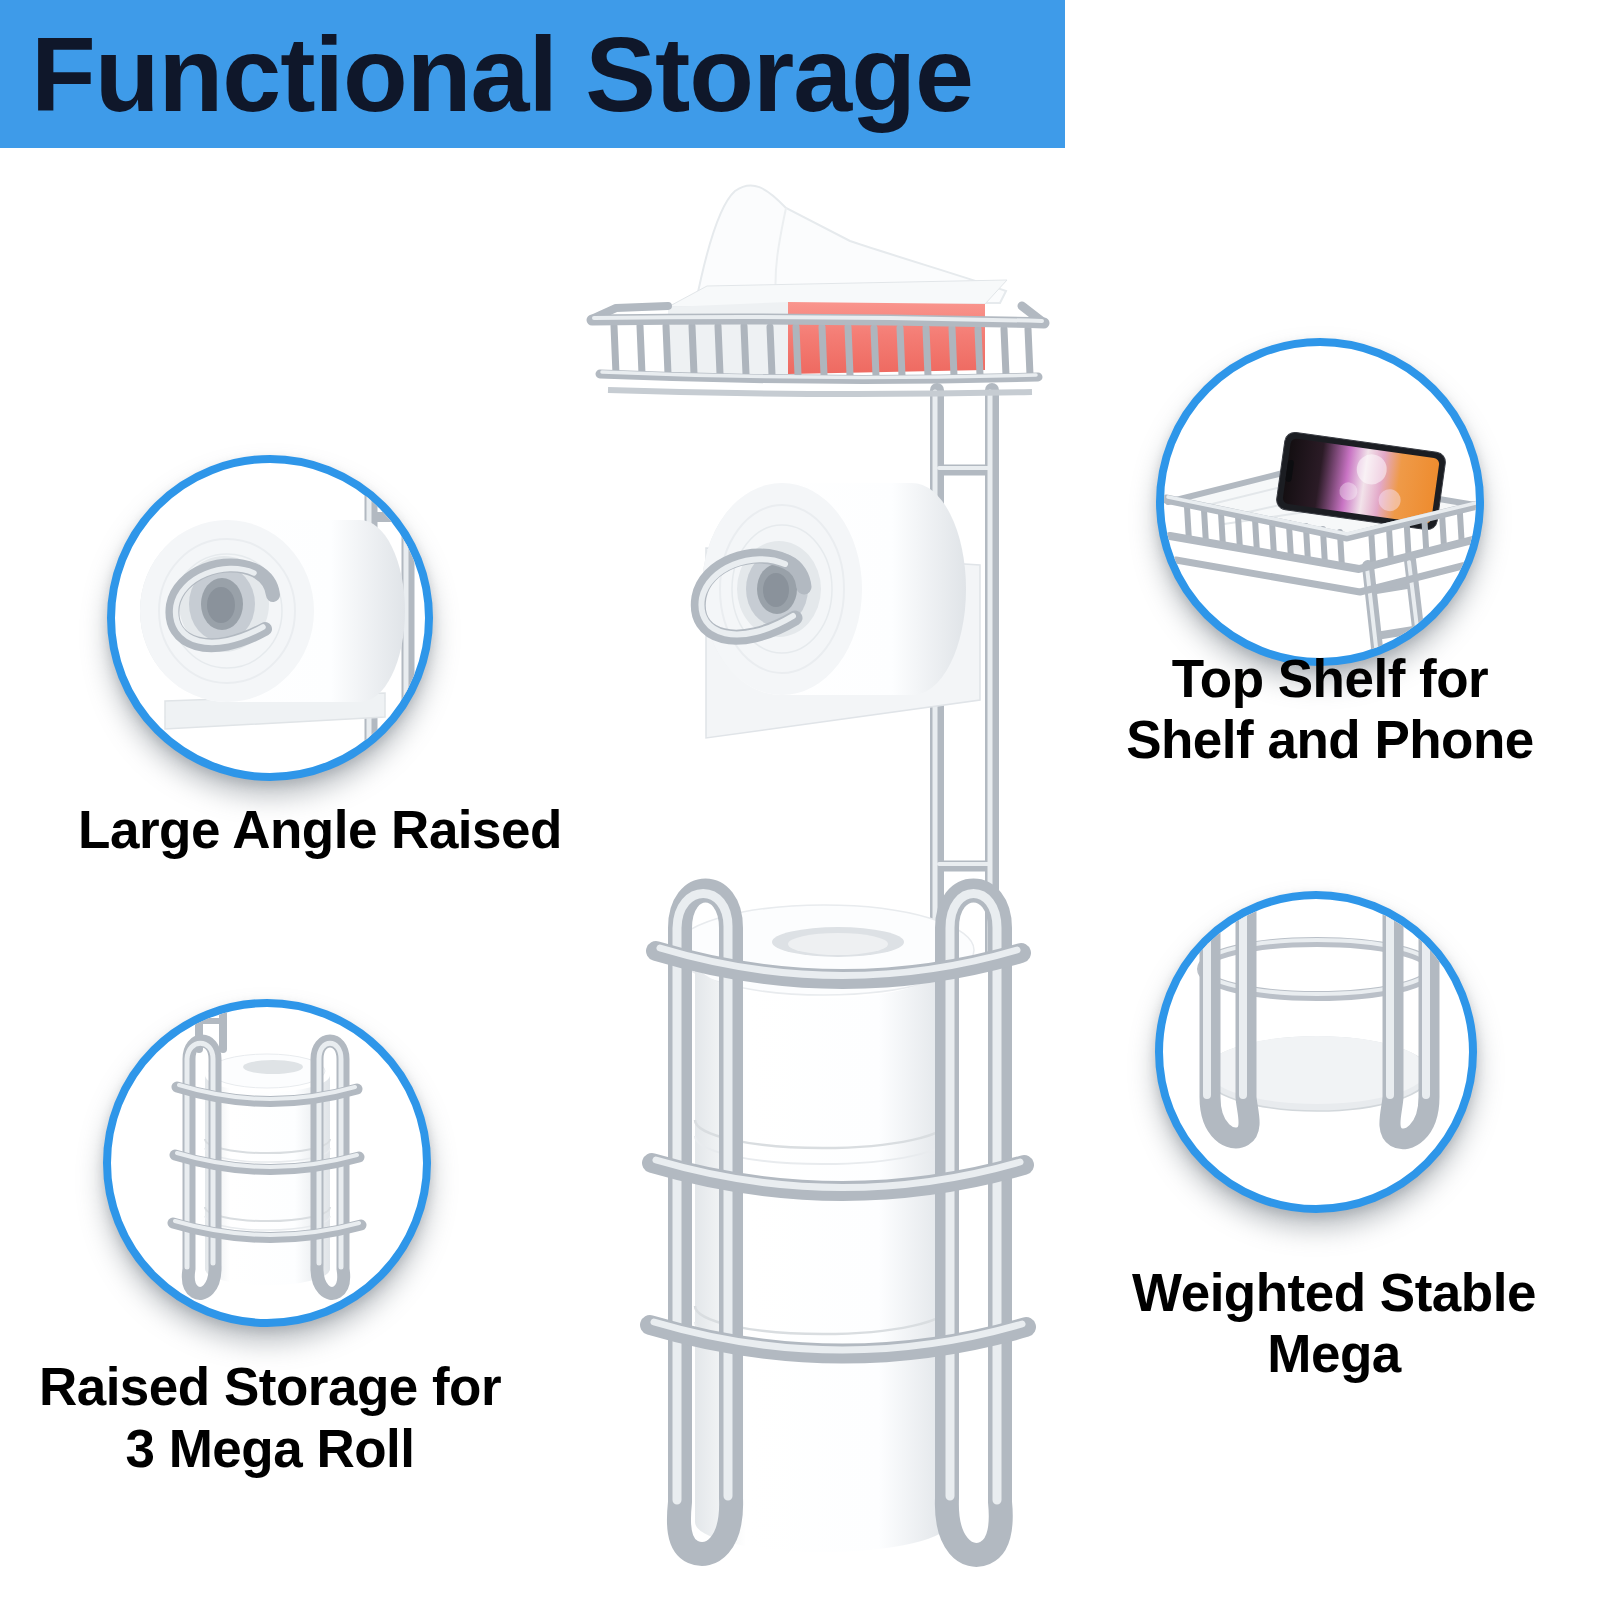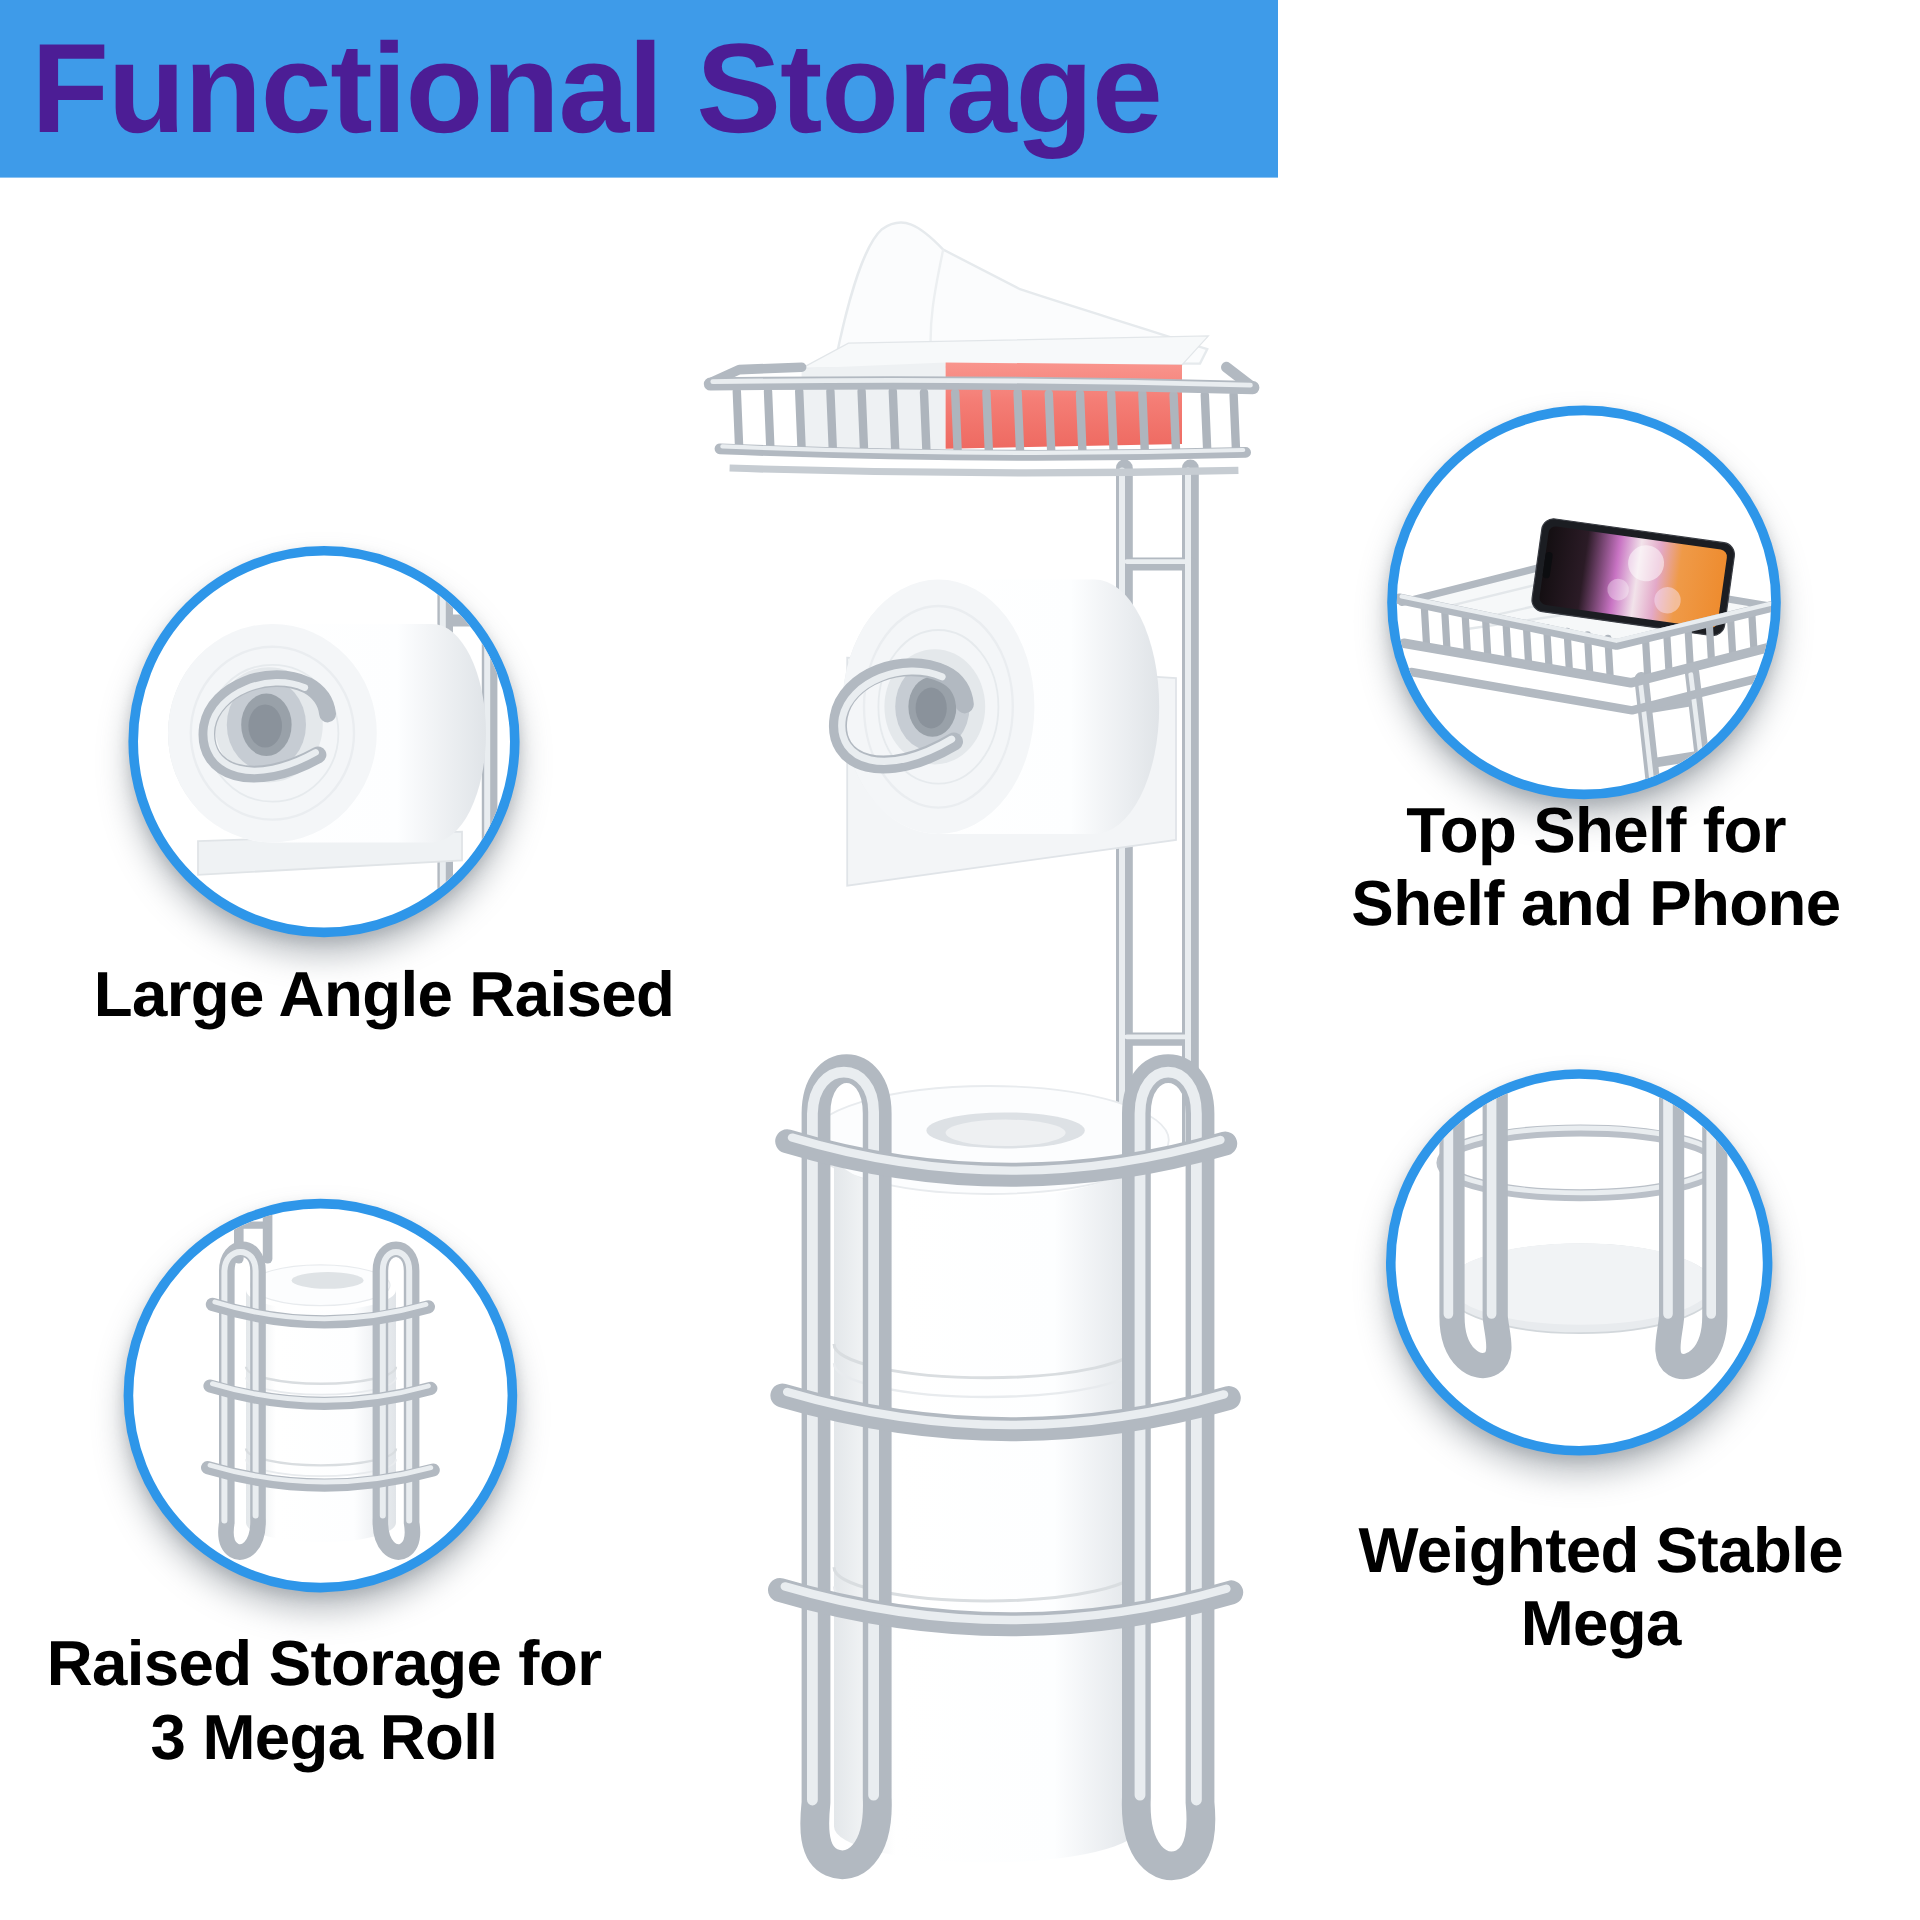--- a/index.html
+++ b/index.html
@@ -1,21 +1,21 @@
 <!DOCTYPE html>
 <html><head>
 <meta charset="utf-8">
 <style>
   html,body{margin:0;padding:0;background:#ffffff;}
   .stage{position:relative;width:1600px;height:1600px;background:#ffffff;overflow:hidden;
          font-family:"Liberation Sans",sans-serif;}
   .banner{position:absolute;left:0;top:0;width:1065px;height:148px;background:#3E9BE9;
           display:flex;align-items:center;}
-  .banner-title{color:#4c1d95;font-weight:bold;font-size:106px;letter-spacing:-1px;
-                padding-left:26px;white-space:nowrap;}
+  .banner-title{color:#0f172a;font-weight:bold;font-size:106px;letter-spacing:-1px;
+                white-space:nowrap;margin-left:31px;}
   .figure{position:absolute;}
   .figure svg{display:block;width:100%;height:100%;}
   .bubble{position:absolute;border-radius:50%;background:#ffffff;border:8px solid #2E96E9;
           overflow:hidden;box-shadow:0 16px 26px rgba(96,105,115,.40),0 5px 10px rgba(96,105,115,.22);}
   .bubble svg{display:block;width:100%;height:100%;}
   .caption{position:absolute;text-align:center;font-weight:bold;color:#000000;
            font-size:53px;line-height:61px;letter-spacing:-0.5px;}
   .caption span{display:block;}
   
   svg .tb{fill:none;stroke:#b2b9c1;stroke-linecap:round;stroke-linejoin:round;}
@@ -208,21 +208,21 @@
         <circle cx="186" cy="147" r="9" fill="#ffffff" opacity="0.35"></circle>
       </g>
 
       <path class="bar" stroke-width="6" d="M22.9 159.3l2 34M39.9 162.3l2 34M56.9 165.2l2 34M73.9 168.2l2 34M90.9 171.2l2 34M107.9 174.2l2 34M124.9 177.1l2 34M141.9 180.1l2 34M158.9 183.1l2 34M175.9 186l2 34M207.2 185.4l2 34M224.9 180.9l2 34M242.6 176.4l2 34M260.3 171.9l2 34M278 167.4l2 34M295.7 162.9l2 34"></path>
       <path class="tb" stroke-width="8" d="M6 190 L195 223 L312 193"></path>
       <path class="tb" stroke-width="7" d="M12 214 L196 246 L310 217"></path>
       <path class="tb" stroke-width="9" d="M2 153 L183 191 L314 159"></path>
       <path class="th" stroke-width="3.5" d="M4 151 L183 188 L312 157"></path>
     </svg>
   </div>
-  <div class="caption" style="left:1080px;top:662px;width:500px;">
+  <div class="caption" style="left:1080px;top:648px;width:500px;">
     <span>Top Shelf for</span>
     <span>Shelf and Phone</span>
   </div>
 
   <div class="bubble" style="left:1155px;top:891px;width:306px;height:306px;">
     <svg viewBox="0 0 306 306">
       <ellipse cx="154" cy="70" rx="115" ry="27" fill="none" stroke="#bac0c8" stroke-width="10"></ellipse>
       <ellipse cx="154" cy="68" rx="115" ry="27" fill="none" stroke="#e9edf0" stroke-width="4"></ellipse>
       <ellipse cx="154" cy="175" rx="113" ry="37" fill="#e8ebee" stroke="#d2d7db" stroke-width="1.5"></ellipse>
       <ellipse cx="154" cy="171" rx="110" ry="34" fill="#f1f3f5"></ellipse>

